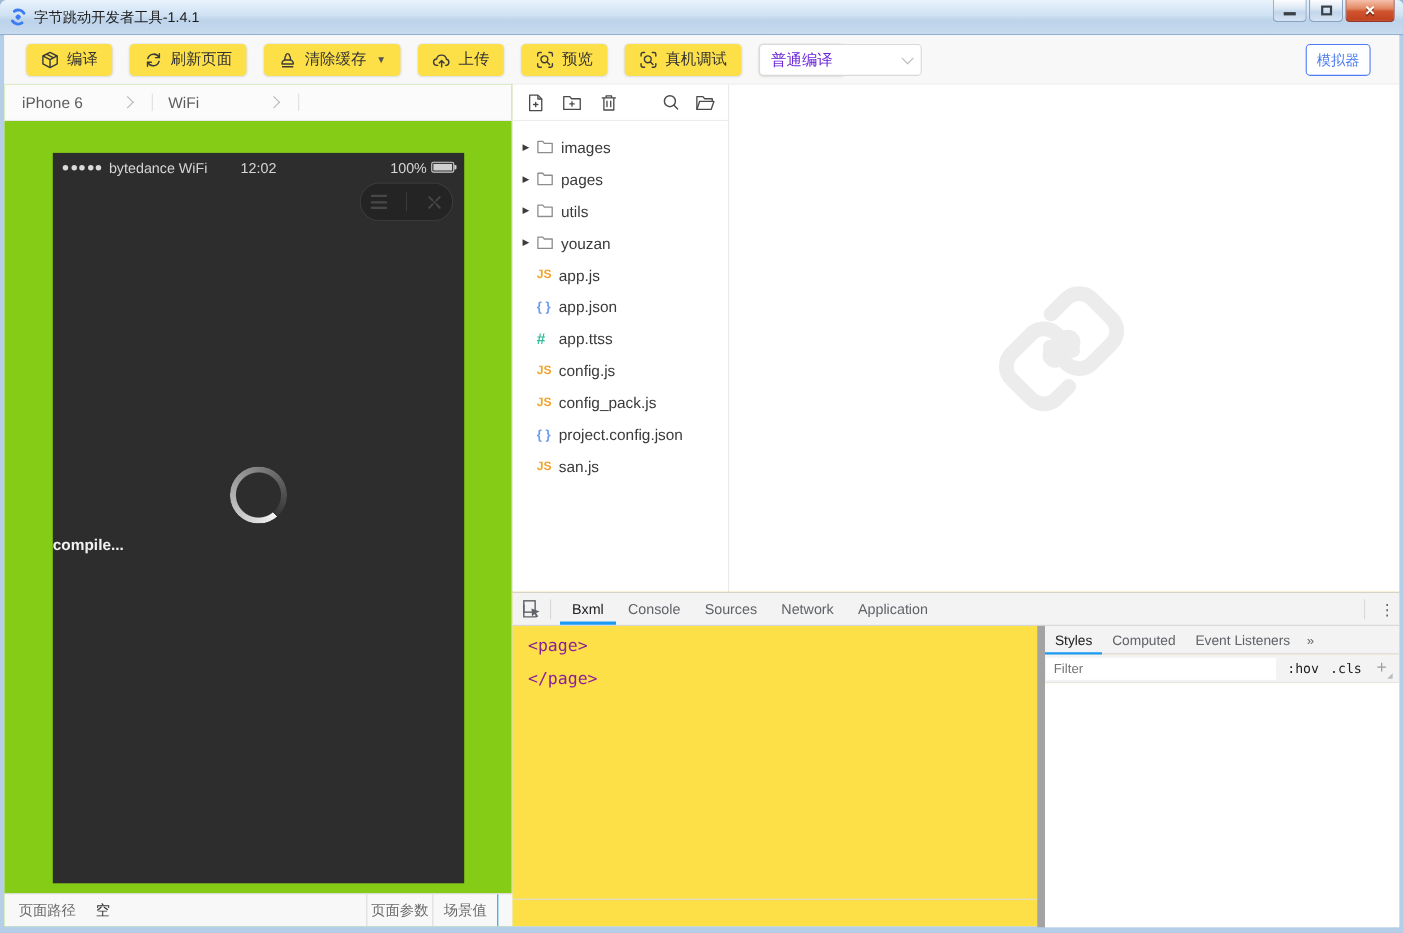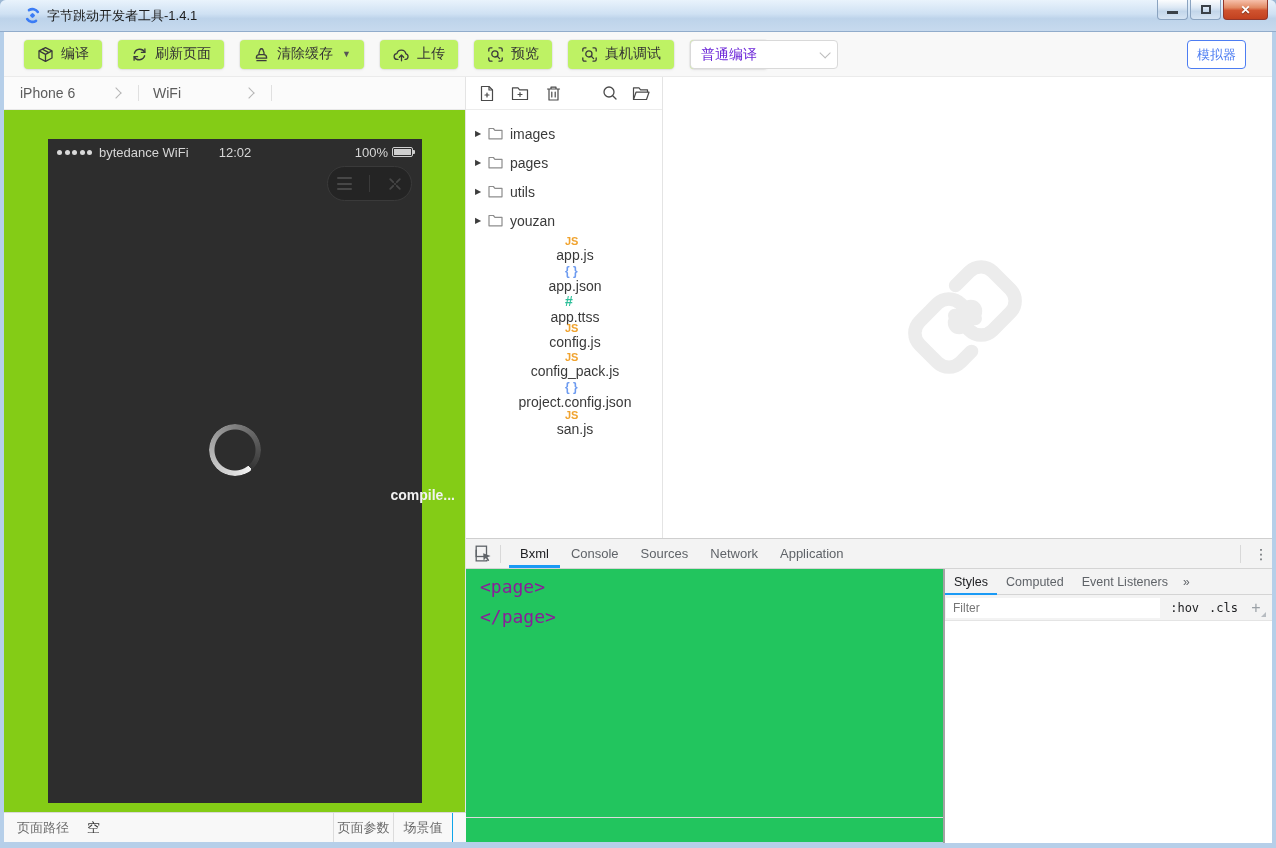--- a/index.html
+++ b/index.html
@@ -3,40 +3,40 @@
 <meta charset="utf-8">
 <style>
   * { margin:0; padding:0; box-sizing:border-box; }
   body { font-family:"Liberation Sans",sans-serif; background:#9db8d4; }
   .window { position:relative; width:1276px; height:848px; background:#b6cfe9;
             overflow:hidden; border-radius:6px 6px 0 0; font-size:14px; color:#333; }
 
   
   .titlebar { position:absolute; left:0; top:0; width:1276px; height:32px;
     background:linear-gradient(#e9f3fc,#cfe1f3 45%,#bdd3ea 60%,#c7daee);
-    border-bottom:1px solid #91accb; display:flex; align-items:center; padding-left:24px; }
+    border-bottom:1px solid #91accb; display:flex; align-items:center; padding-left:8px; }
   .app-logo { width:17px; height:17px; margin-right:6px; }
   .title-text { font-size:13px; color:#1c1c1c; }
   .win-controls { position:absolute; right:8px; top:0; display:flex; }
   .win-btn { width:31px; height:20px; margin-left:2px; border:1px solid #8aa3c0; border-top:none;
     border-radius:0 0 4px 4px; background:linear-gradient(#fcfdfe,#dcE8f4 40%,#c3d6ea 60%,#d6e4f3);
     display:flex; align-items:center; justify-content:center; cursor:default; }
   .win-btn.close { width:45px; border-color:#93362a;
     background:linear-gradient(#f6c0ab,#e28a64 40%,#d0532f 55%,#c2411f); }
   .glyph-min { width:11px; height:3px; background:#3a4148; margin-top:6px; }
   .glyph-max { width:10px; height:9px; border:2px solid #3a4148; background:transparent; }
   .glyph-close { color:#fff; font-size:12px; font-weight:bold; text-shadow:0 1px 1px rgba(0,0,0,.45); line-height:1; }
 
   .app-area { position:absolute; left:4px; top:32px; width:1268px; height:810px; background:#fff; }
 
   
   .toolbar { position:absolute; left:0; top:0; width:1268px; height:45px; background:#f8f8f8;
     border-bottom:1px solid #ebebeb; display:flex; align-items:center; }
   .tb-group { display:flex; gap:16px; margin-left:20px; }
-  .tb-btn { height:29px; padding:0 13px; background:#bef264; border-radius:4px; display:flex; align-items:center;
+  .tb-btn { height:29px; padding:0 13px; background:#fde047; border-radius:4px; display:flex; align-items:center;
     gap:7px; font-size:14px; color:#333; box-shadow:0 1px 3px rgba(0,0,0,.07),0 0 0 1px rgba(0,0,0,.04); cursor:pointer; }
   .tb-btn svg { flex:none; }
   .caret-down { font-size:9px; color:#555; margin-left:2px; }
   .mode-select { position:absolute; left:686px; top:8px; width:148px; height:29px; background:#fff;
     border:1px solid #d9d9d9; border-radius:4px; display:flex; align-items:center;
     padding:0 10px; font-size:14px; color:#6d28d9; cursor:pointer; }
   .mode-select .chev { margin-left:auto; width:8px; height:8px; border-right:1.5px solid #bbb;
     border-bottom:1.5px solid #bbb; transform:rotate(45deg) translateY(-3px); }
   .right-btns { position:absolute; right:26px; top:8px; display:flex; gap:22px;flex-direction:column; }
   .blue-btn { min-width:46px; height:29px; padding:0 9px; border:1px solid #4d7df2; color:#4d7df2;
@@ -60,66 +60,66 @@
   .batt::after { content:""; position:absolute; right:-3px; top:2px; width:2px; height:4px; background:#cfcfcf; border-radius:0 1px 1px 0; }
   .capsule { position:absolute; right:10px; top:27px; width:85px; height:35px; border-radius:17.5px;
     background:#242424; border:1px solid #3a3a3a; display:flex; align-items:center; justify-content:space-around; }
   .cap-divider { width:1px; height:17px; background:#3a3a3a; }
   .menu-ic { display:flex; flex-direction:column; gap:3.5px; }
   .menu-ic i { width:15px; height:2px; border-radius:1px; background:#474747; }
   .spinner { position:absolute; left:161px; top:285px; width:52px; height:52px; border-radius:50%;
     background:conic-gradient(from 140deg, rgba(255,255,255,.95), rgba(255,255,255,.04));
     -webkit-mask:radial-gradient(farthest-side, transparent calc(100% - 6px), #000 calc(100% - 5px));
             mask:radial-gradient(farthest-side, transparent calc(100% - 6px), #000 calc(100% - 5px)); }
-  .compile-txt { position:absolute; left:0; width:374px; top:348px; text-align:right; color:#f2f2f2; font-size:14px; font-weight:bold;margin-left:33px; }
+  .compile-txt { position:absolute; left:0; width:374px; top:348px; text-align:left; color:#f2f2f2; font-size:14px; font-weight:bold; }
 
   .status-bottom { position:absolute; left:0; bottom:0; width:462px; height:30px; background:#f8f8f8;
     border-top:1px solid #d9d9d9; display:flex; align-items:stretch; font-size:13px; color:#6b6b6b; }
   .sb-left { flex:1; display:flex; align-items:center; gap:18px; padding-left:13px; }
   .sb-val { color:#333; }
   .sb-cell { width:60px; border-left:1px solid #dcdcdc; display:flex; align-items:center; justify-content:center; cursor:pointer; }
   .sb-cell.last { border-right:1px solid #0ea5e9; }
   .sb-gap { width:13px; }
 
   
   .file-panel { position:absolute; left:462px; top:45px; width:197px; height:461px; border-right:1px solid #e4e4e4; background:#fff; }
   .file-toolbar { height:33px; border-bottom:1px solid #ececec; display:flex; align-items:center; padding:0 11px; }
   .ft-left { display:flex; gap:13px; }
   .ft-right { display:flex; gap:11px; margin-left:auto; }
   .ft-ic { width:20px; height:20px; display:flex; align-items:center; justify-content:center; cursor:pointer; }
   .tree { padding-top:9px; }
   .trow { height:29px; display:flex; align-items:center; padding-left:9px; font-size:14px; color:#3a3a3a; cursor:pointer; }
   .tri { width:12px; font-size:8px; color:#3c3c3c; flex:none; }
   .fold-ic { margin:0 7px 0 1px; flex:none; display:flex; }
-  .trow.file { padding-left:22px;flex-direction:column; }
+  .trow.file { padding-left:22px; }
   .ficon { width:20px; font-weight:bold; font-size:11px; flex:none; font-family:"Liberation Sans",sans-serif; }
   .ficon.js { color:#f0a32f; }
   .ficon.json { color:#6d9bf0; font-size:12px; }
   .ficon.ttss { color:#2fbf9a; font-size:14px; }
 
   
   .right-panel { position:absolute; left:659px; top:45px; width:609px; height:461px; background:#fff; }
   .watermark { position:absolute; left:240px; top:178px; }
 
   
-  .devtools { position:absolute; left:462px; top:506px; width:806px; height:304px; border-top:1px solid #cfcfcf; background:#22c55e; }
+  .devtools { position:absolute; left:462px; top:506px; width:806px; height:304px; border-top:1px solid #cfcfcf; background:#fde047; }
   .dt-tabbar { position:absolute; left:0; top:0; width:806px; height:30px; background:#f3f3f3;
     border-bottom:1px solid #d4d4d4; display:flex; align-items:center; }
   .dt-inspect { width:34px; height:29px; display:flex; align-items:center; justify-content:center; cursor:pointer; }
   .dt-vsep { width:1px; height:18px; background:#d8d8d8; }
   .dt-tabs { display:flex; margin-left:8px; height:29px; }
   .dt-tab { padding:0 11px; display:flex; align-items:center; font-size:13px; color:#5f6368; cursor:pointer; }
   .dt-tab.active { color:#202124; box-shadow:inset 0 -3px 0 #1a9af5; }
   .dt-more { margin-left:auto; display:flex; align-items:center; height:29px; }
   .dt-more .dt-vsep { margin-right:9px; }
   .more-dots { width:22px; text-align:center; font-size:14px; color:#5f6368; letter-spacing:0; cursor:pointer; }
   .dt-code { position:absolute; left:0; top:30px; width:477px; height:249px; border-bottom:1px solid #dcdcdc;
-    font-family:"DejaVu Sans Mono",monospace; font-size:18px; color:#8a1d9a; padding:5px 0 0 14px; }
+    font-family:"DejaVu Sans Mono",monospace; font-size:15px; color:#8a1d9a; padding:5px 0 0 14px; }
   .code-line { height:30px; line-height:26px; }
-  .dt-right { position:absolute; left:477px; top:30px; width:329px; height:274px; border-left:2px solid #a3a3a3; }
+  .dt-right { position:absolute; left:477px; top:30px; width:329px; height:274px; border-left:7px solid #a3a3a3; }
   .styles-tabbar { height:26px; background:#f3f3f3; border-bottom:1px solid #d4d4d4; display:flex; align-items:center; }
   .st-tab { padding:0 9px; height:26px; display:flex; align-items:center; font-size:12.5px; color:#5f6368; cursor:pointer; }
   .st-tab.active { color:#202124; box-shadow:inset 0 -2px 0 #1a9af5; }
   .st-overflow { margin-left:6px; color:#5f6368; font-size:12px; cursor:pointer; }
   .filter-row { height:26px; background:#f3f3f3; border-bottom:1px solid #e4e4e4; display:flex; align-items:center; padding:0 6px 0 0; }
   .filter-input { flex:1; height:20px; margin:0 0 0 1px; border:none; background:#fff; padding:0 7px;
     font-size:12px; font-family:"Liberation Sans",sans-serif; color:#333; outline:none; }
   .hovcls { font-family:"DejaVu Sans Mono",monospace; font-size:12px; color:#202124; margin-left:10px; cursor:pointer; }
   .plus-btn { position:relative; width:20px; height:20px; margin-left:8px; color:#9aa0a6; font-size:16px;
     display:flex; align-items:center; justify-content:center; cursor:pointer; }

